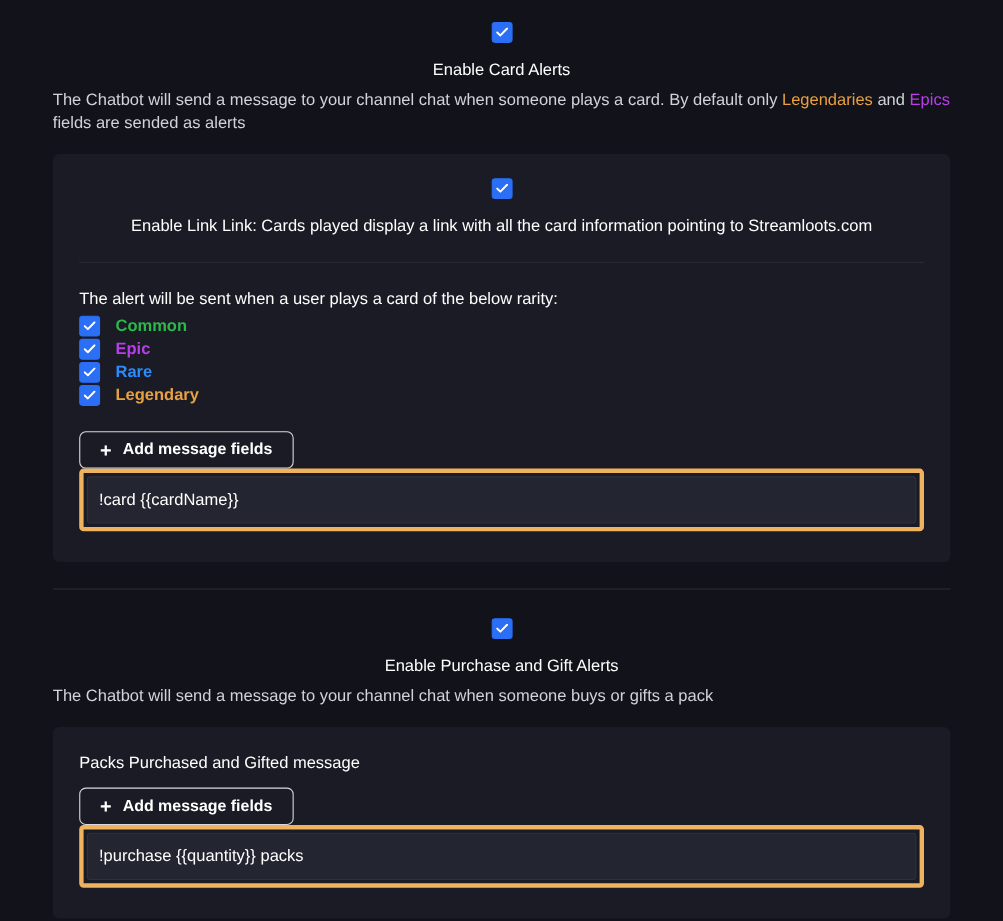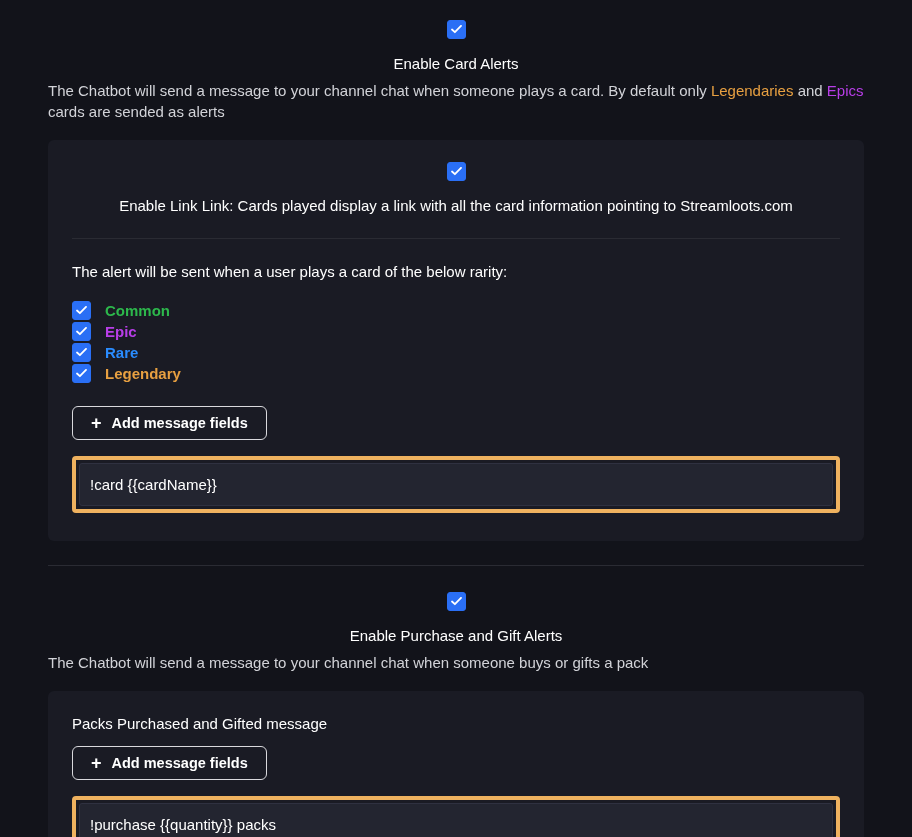--- a/index.html
+++ b/index.html
@@ -51,41 +51,41 @@
     box-sizing:border-box;
   }
   hr.inner{
     border:none;border-top:1px solid var(--divider);
     margin:22px 0;
   }
   hr.outer{
     border:none;border-top:1px solid var(--divider);
     margin:24px 0 26px 0;
   }
-  .rarity-label{color:#fff;margin-bottom:18px;}
+  .rarity-label{color:#fff;margin-bottom:4px;}
   .rarity-list{display:flex;flex-direction:column;margin-bottom:22px;}
   .rarity-item{display:flex;align-items:center;gap:14px;}
   .rarity-name{font-weight:600;}
   .r-common{color:var(--green);}
   .r-rare{color:var(--rare-blue);}
   .r-epic{color:var(--epic);}
   .r-legendary{color:var(--legendary);}
   .field-label{color:#fff;margin-bottom:12px;}
   .add-btn{
     display:inline-flex;align-items:center;gap:10px;
     border:1px solid #d9d9dd;
     border-radius:6px;
     padding:8px 18px;
     font-size:14.5px;font-weight:600;color:#fff;
     background:transparent;
     cursor:pointer;
   }
   .add-btn .plus{font-size:18px;line-height:0;}
   .msg-wrap{
-    margin-top:16px;
+    margin-top:0;
     border:4px solid var(--orange-border);
     border-radius:4px;
     padding:3px;
     text-decoration:underline;
   }
   .msg-input{
     width:100%;box-sizing:border-box;
     background:#232530;
     border:1px solid #2f3140;
     border-radius:3px;
@@ -103,21 +103,21 @@
 
   <div class="checkrow">
     <div class="checkbox">
       <svg width="11" height="9" viewBox="0 0 12 10">
           <path d="M1 5 L4.2 8 L11 1" stroke="#fff" stroke-width="2" fill="none" stroke-linecap="round" stroke-linejoin="round"></path>
         </svg>
     </div>
     <span class="section-title">Enable Card Alerts</span>
   </div>
   <div class="desc">
-    <span>The Chatbot will send a message to your channel chat when someone plays a card. By default only </span><span class="legendaries">Legendaries</span><span> and </span><span class="epics">Epics</span><span> cards are sended as alerts</span>
+    <span>The Chatbot will send a message to your channel chat when someone plays a card. By default only </span><span class="legendaries">Legendaries</span><span> and </span><span class="epics">Epics</span><span> fields are sended as alerts</span>
   </div>
 
   <div class="panel">
     <div class="checkrow">
       <div class="checkbox">
         <svg width="11" height="9" viewBox="0 0 12 10">
             <path d="M1 5 L4.2 8 L11 1" stroke="#fff" stroke-width="2" fill="none" stroke-linecap="round" stroke-linejoin="round"></path>
           </svg>
       </div>
       <span style="color:#fff">Enable Link Link: Cards played display a link with all the card information pointing to Streamloots.com</span>

